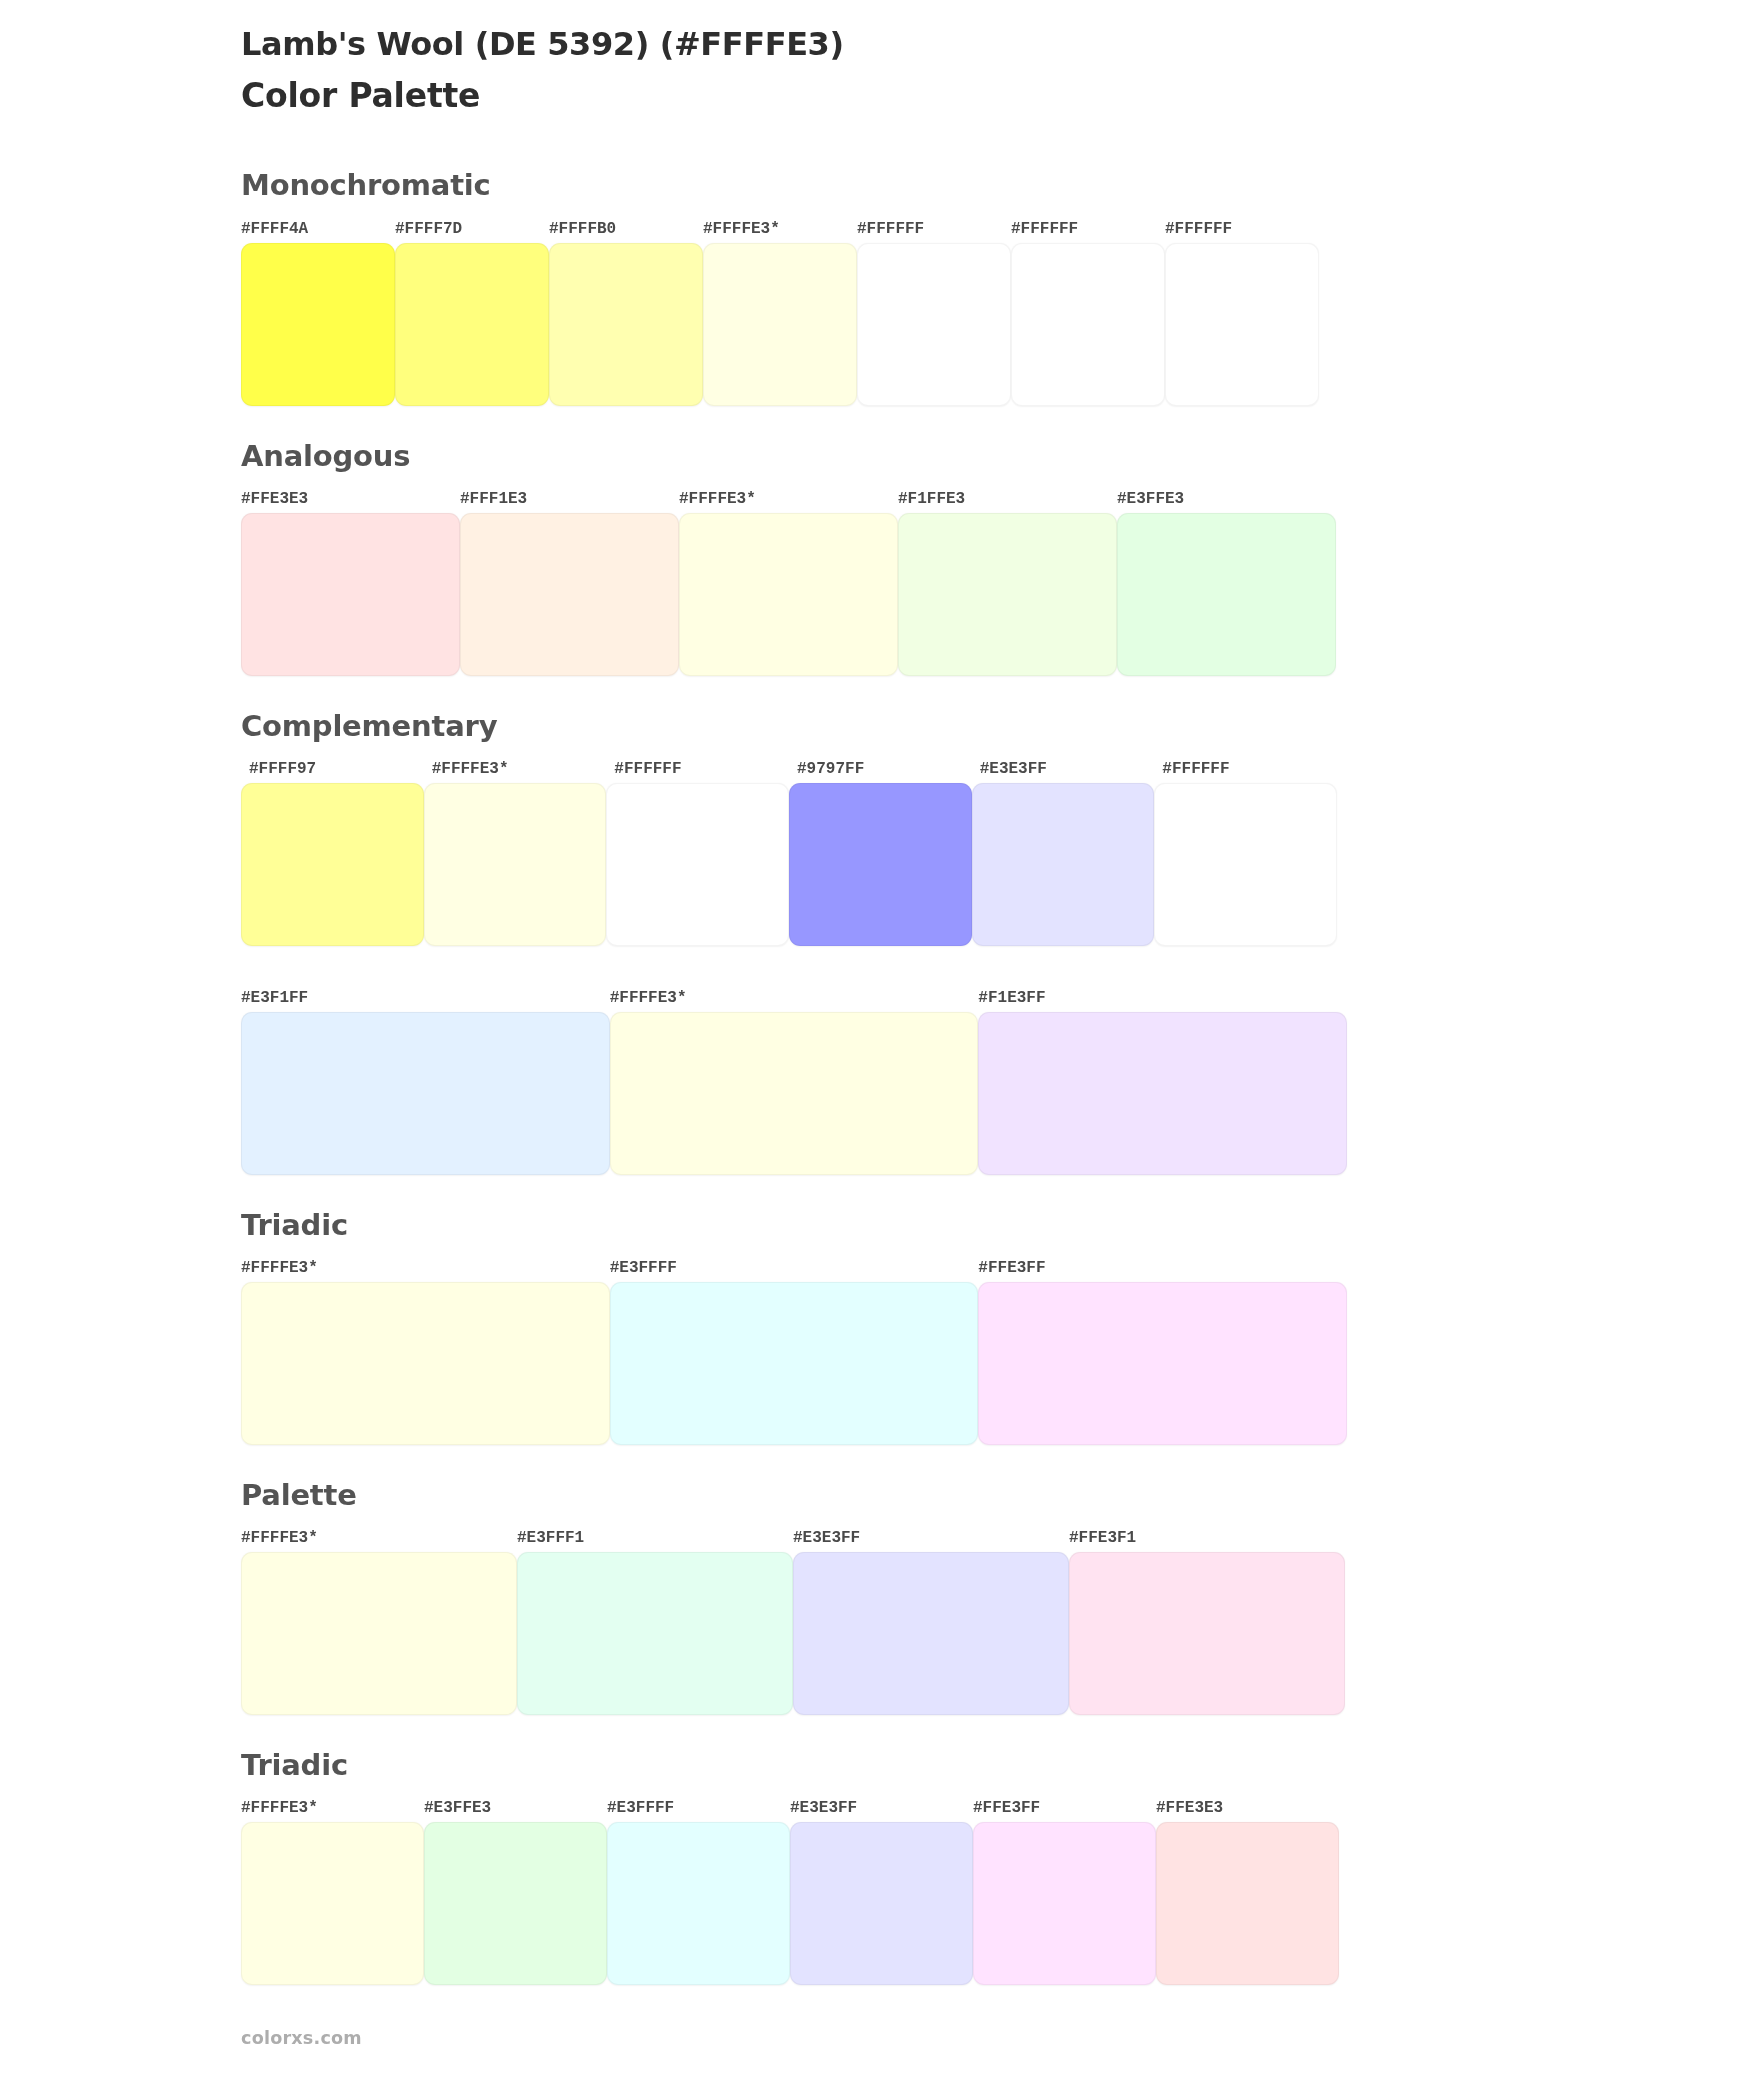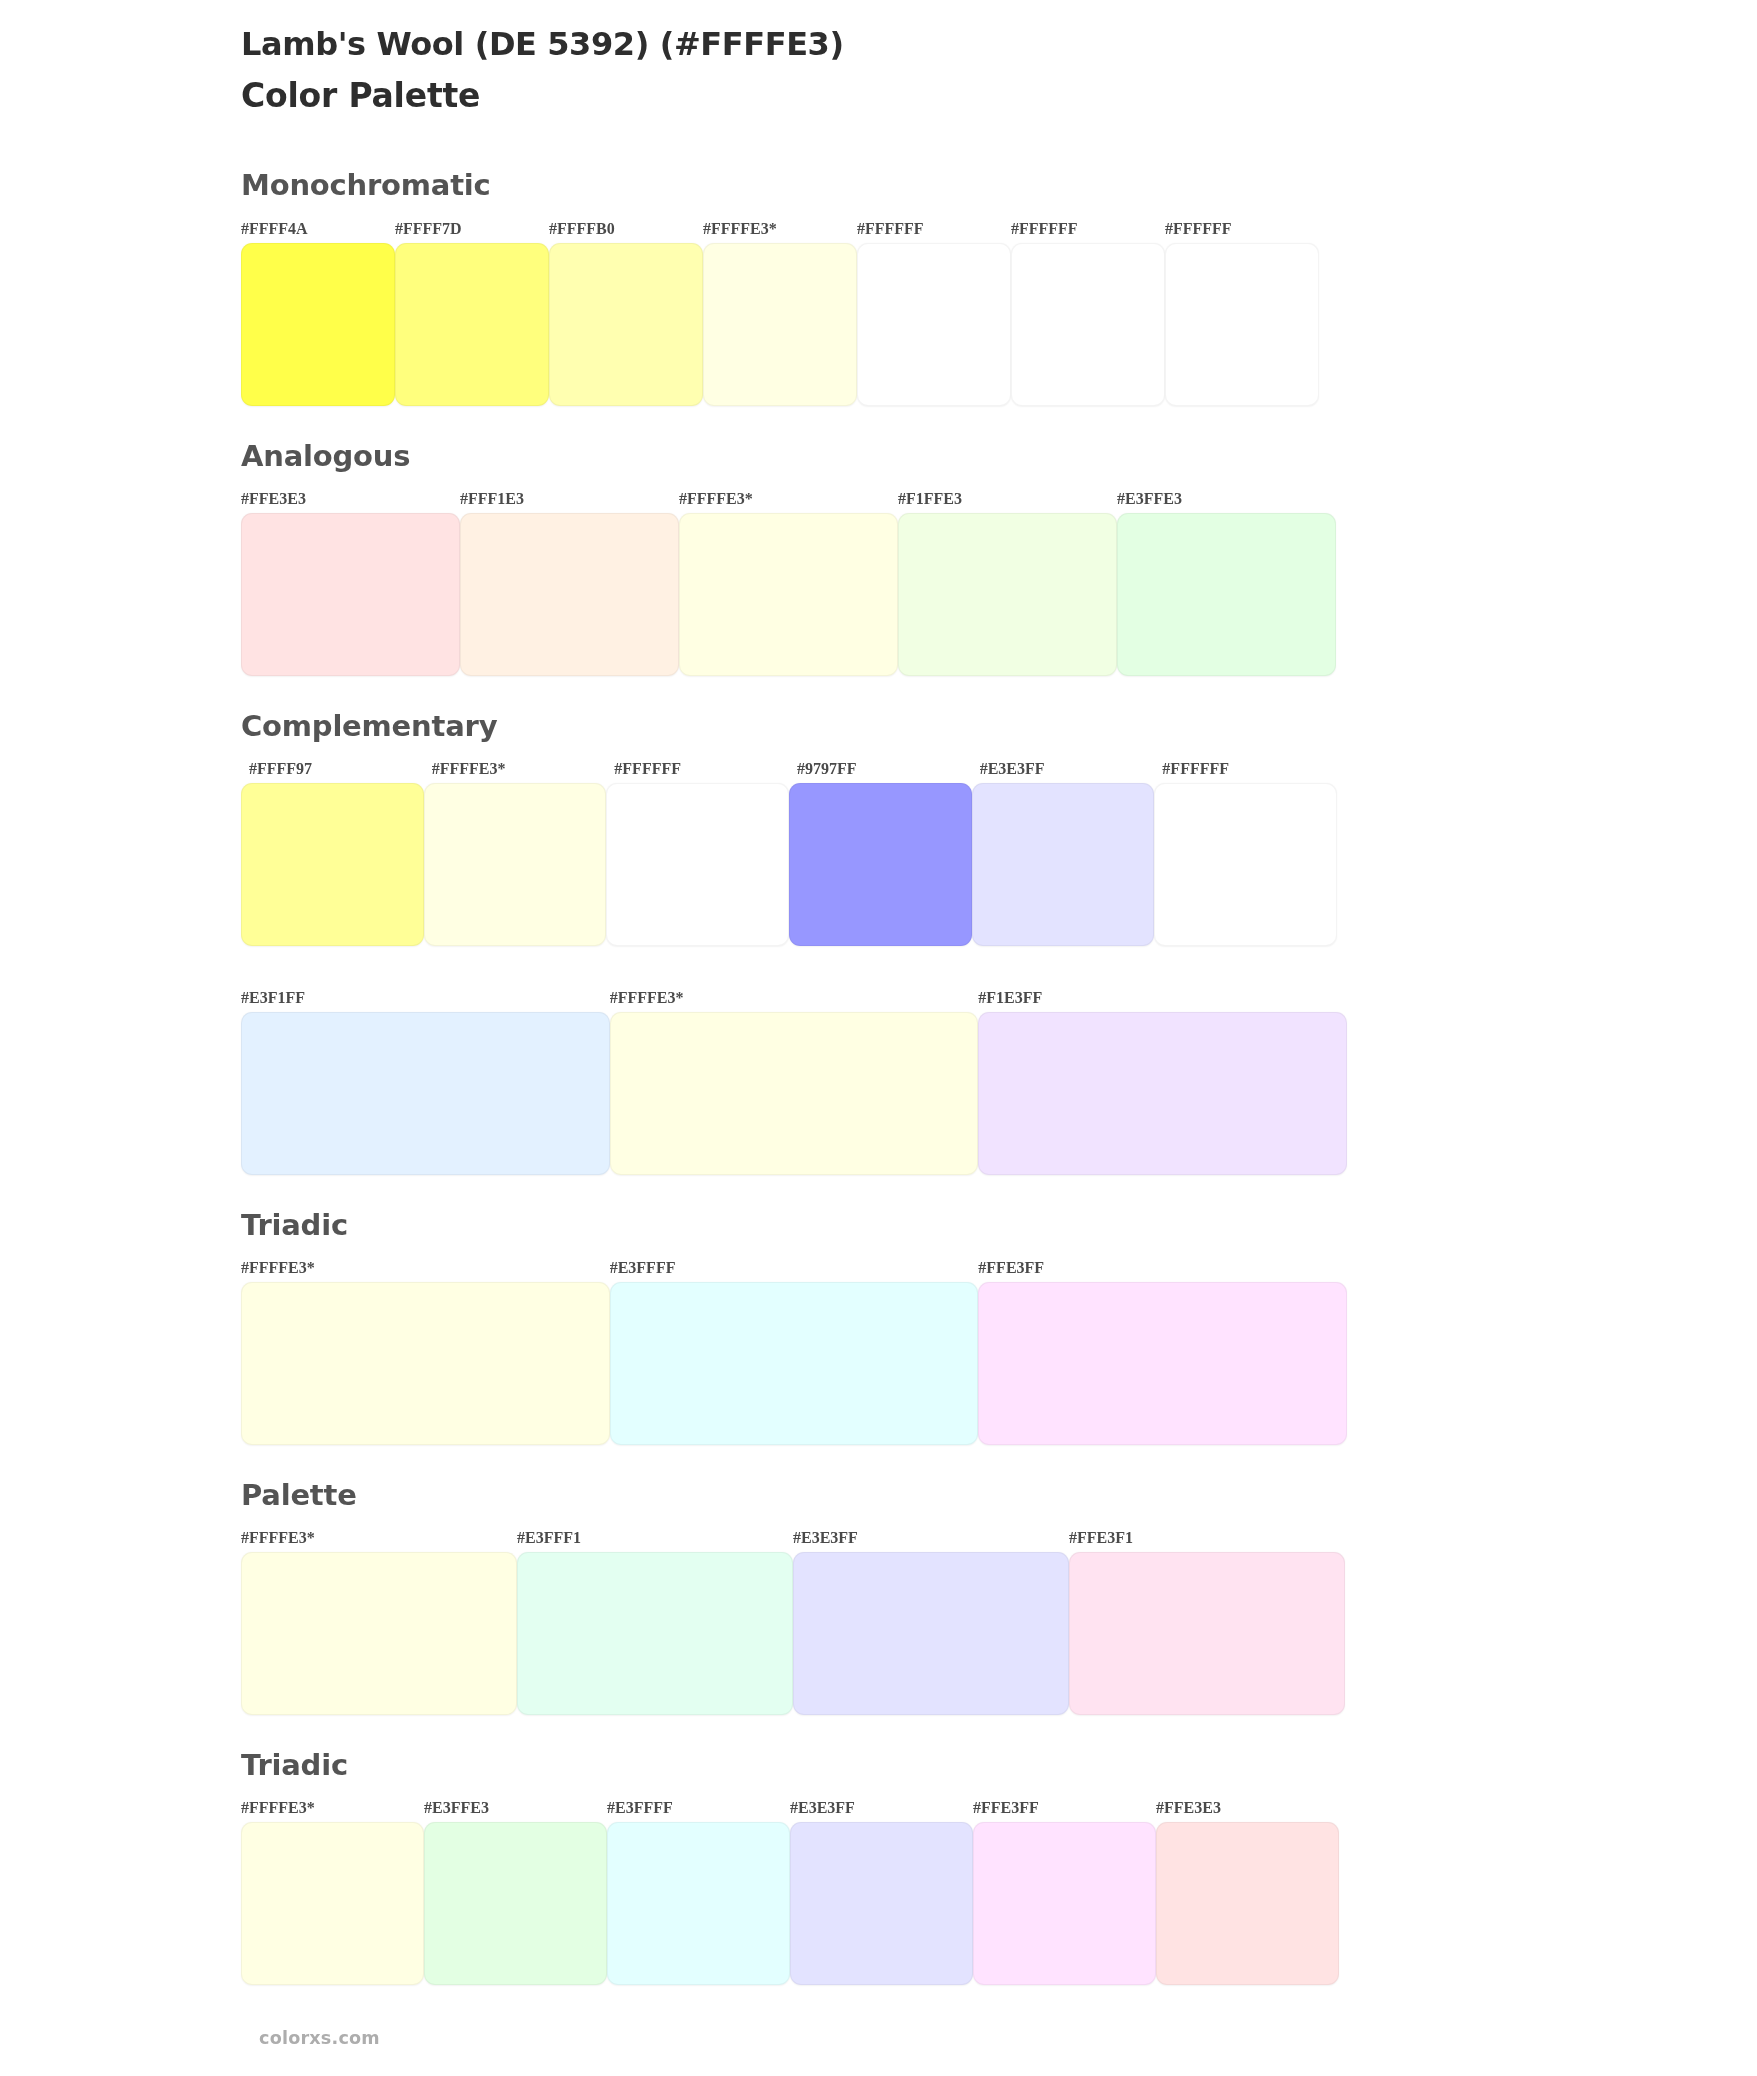--- a/index.html
+++ b/index.html
@@ -56,42 +56,42 @@
     margin: 0 0 8px 0;
     line-height: 1.15;
     letter-spacing: -0.2px;
   }
   .labels {
     display: flex;
     align-items: flex-end;
     height: 27px;
   }
   .label {
-    font-family: Liberation Serif, serif;
+    font-family: Liberation Mono, monospace;
     font-size: 16px;
     font-weight: bold;
     color: #4a4a4a;
     white-space: nowrap;
     overflow: hidden;
     box-sizing: border-box;
   }
   .swatches {
     display: flex;
     height: 163px;
     margin-top: 4.8px;
   }
   .swatch {
     box-sizing: border-box;
     border-radius: 11.2px;
     border: 0.8px solid rgba(0,0,0,0.045);
     box-shadow: 0 0.8px 1.6px rgba(0,0,0,0.05);
   }
   .footer {
     position: absolute;
-    left: 259px;
+    left: 241px;
     bottom: 29px;
     text-align: right;
   }
   .footer-text {
     font-family: "DejaVu Sans", sans-serif;
     font-size: 17.6px;
     font-weight: bold;
     color: #adadad;
     letter-spacing: 0.2px;
   }

